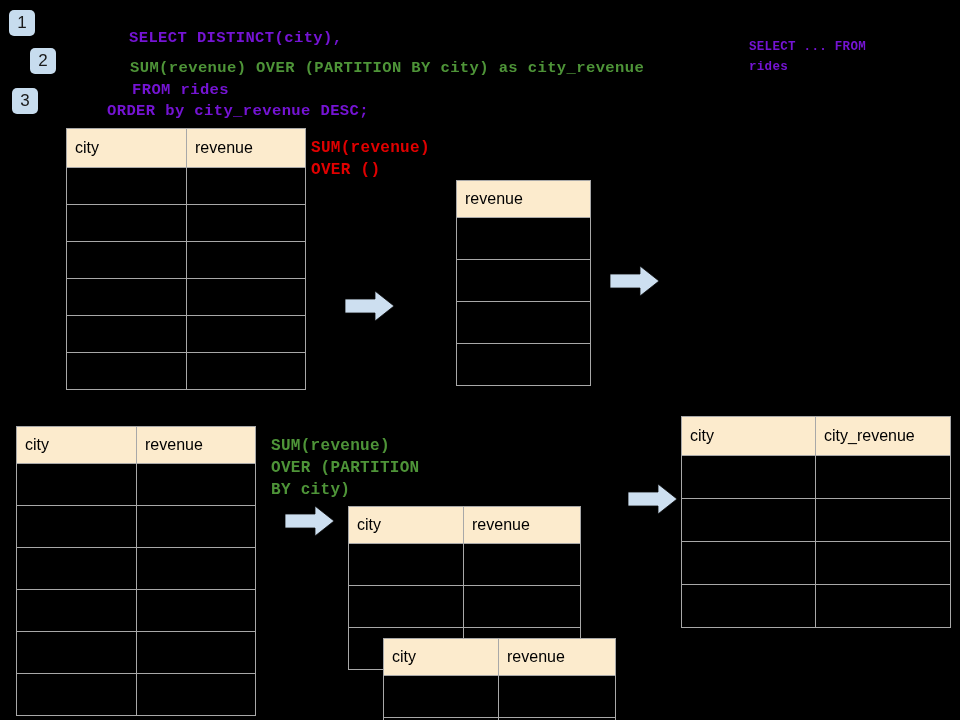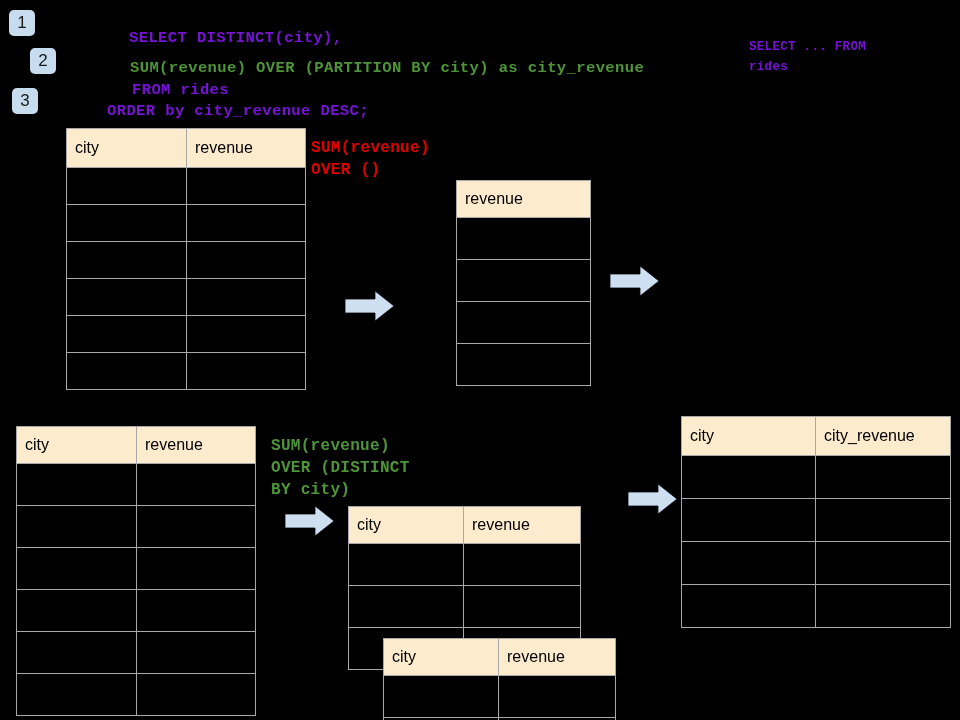--- a/index.html
+++ b/index.html
@@ -115,21 +115,21 @@
   <div class="code c-purple" style="left:107px; top:80px;margin-left:25px;">FROM rides</div>
   <div class="code c-purple" style="left:107px; top:101px;">ORDER by city_revenue DESC;</div>
 
   <div class="code-small c-purple" style="left:749px; top:38px;">SELECT ... FROM</div>
   <div class="code-small c-purple" style="left:749px; top:58px;">rides</div>
 
   <div class="note c-red" style="left:311px; top:138px;">SUM(revenue)</div>
   <div class="note c-red" style="left:311px; top:160px;text-align:right;">OVER ()</div>
 
   <div class="note c-green" style="left:271px; top:436px;">SUM(revenue)</div>
-  <div class="note c-green" style="left:271px; top:458px;">OVER (DISTINCT</div>
+  <div class="note c-green" style="left:271px; top:458px;">OVER (PARTITION</div>
   <div class="note c-green" style="left:271px; top:480px;">BY city)</div>
 
   <table class="tbl" id="tbl-source-top" style="left:66px; top:128px; width:239px;">
     <colgroup>
         <col style="width:120px">
         <col style="width:119px">
       </colgroup>
     <thead>
       <tr>
         <th style="height:38px;">city</th>

